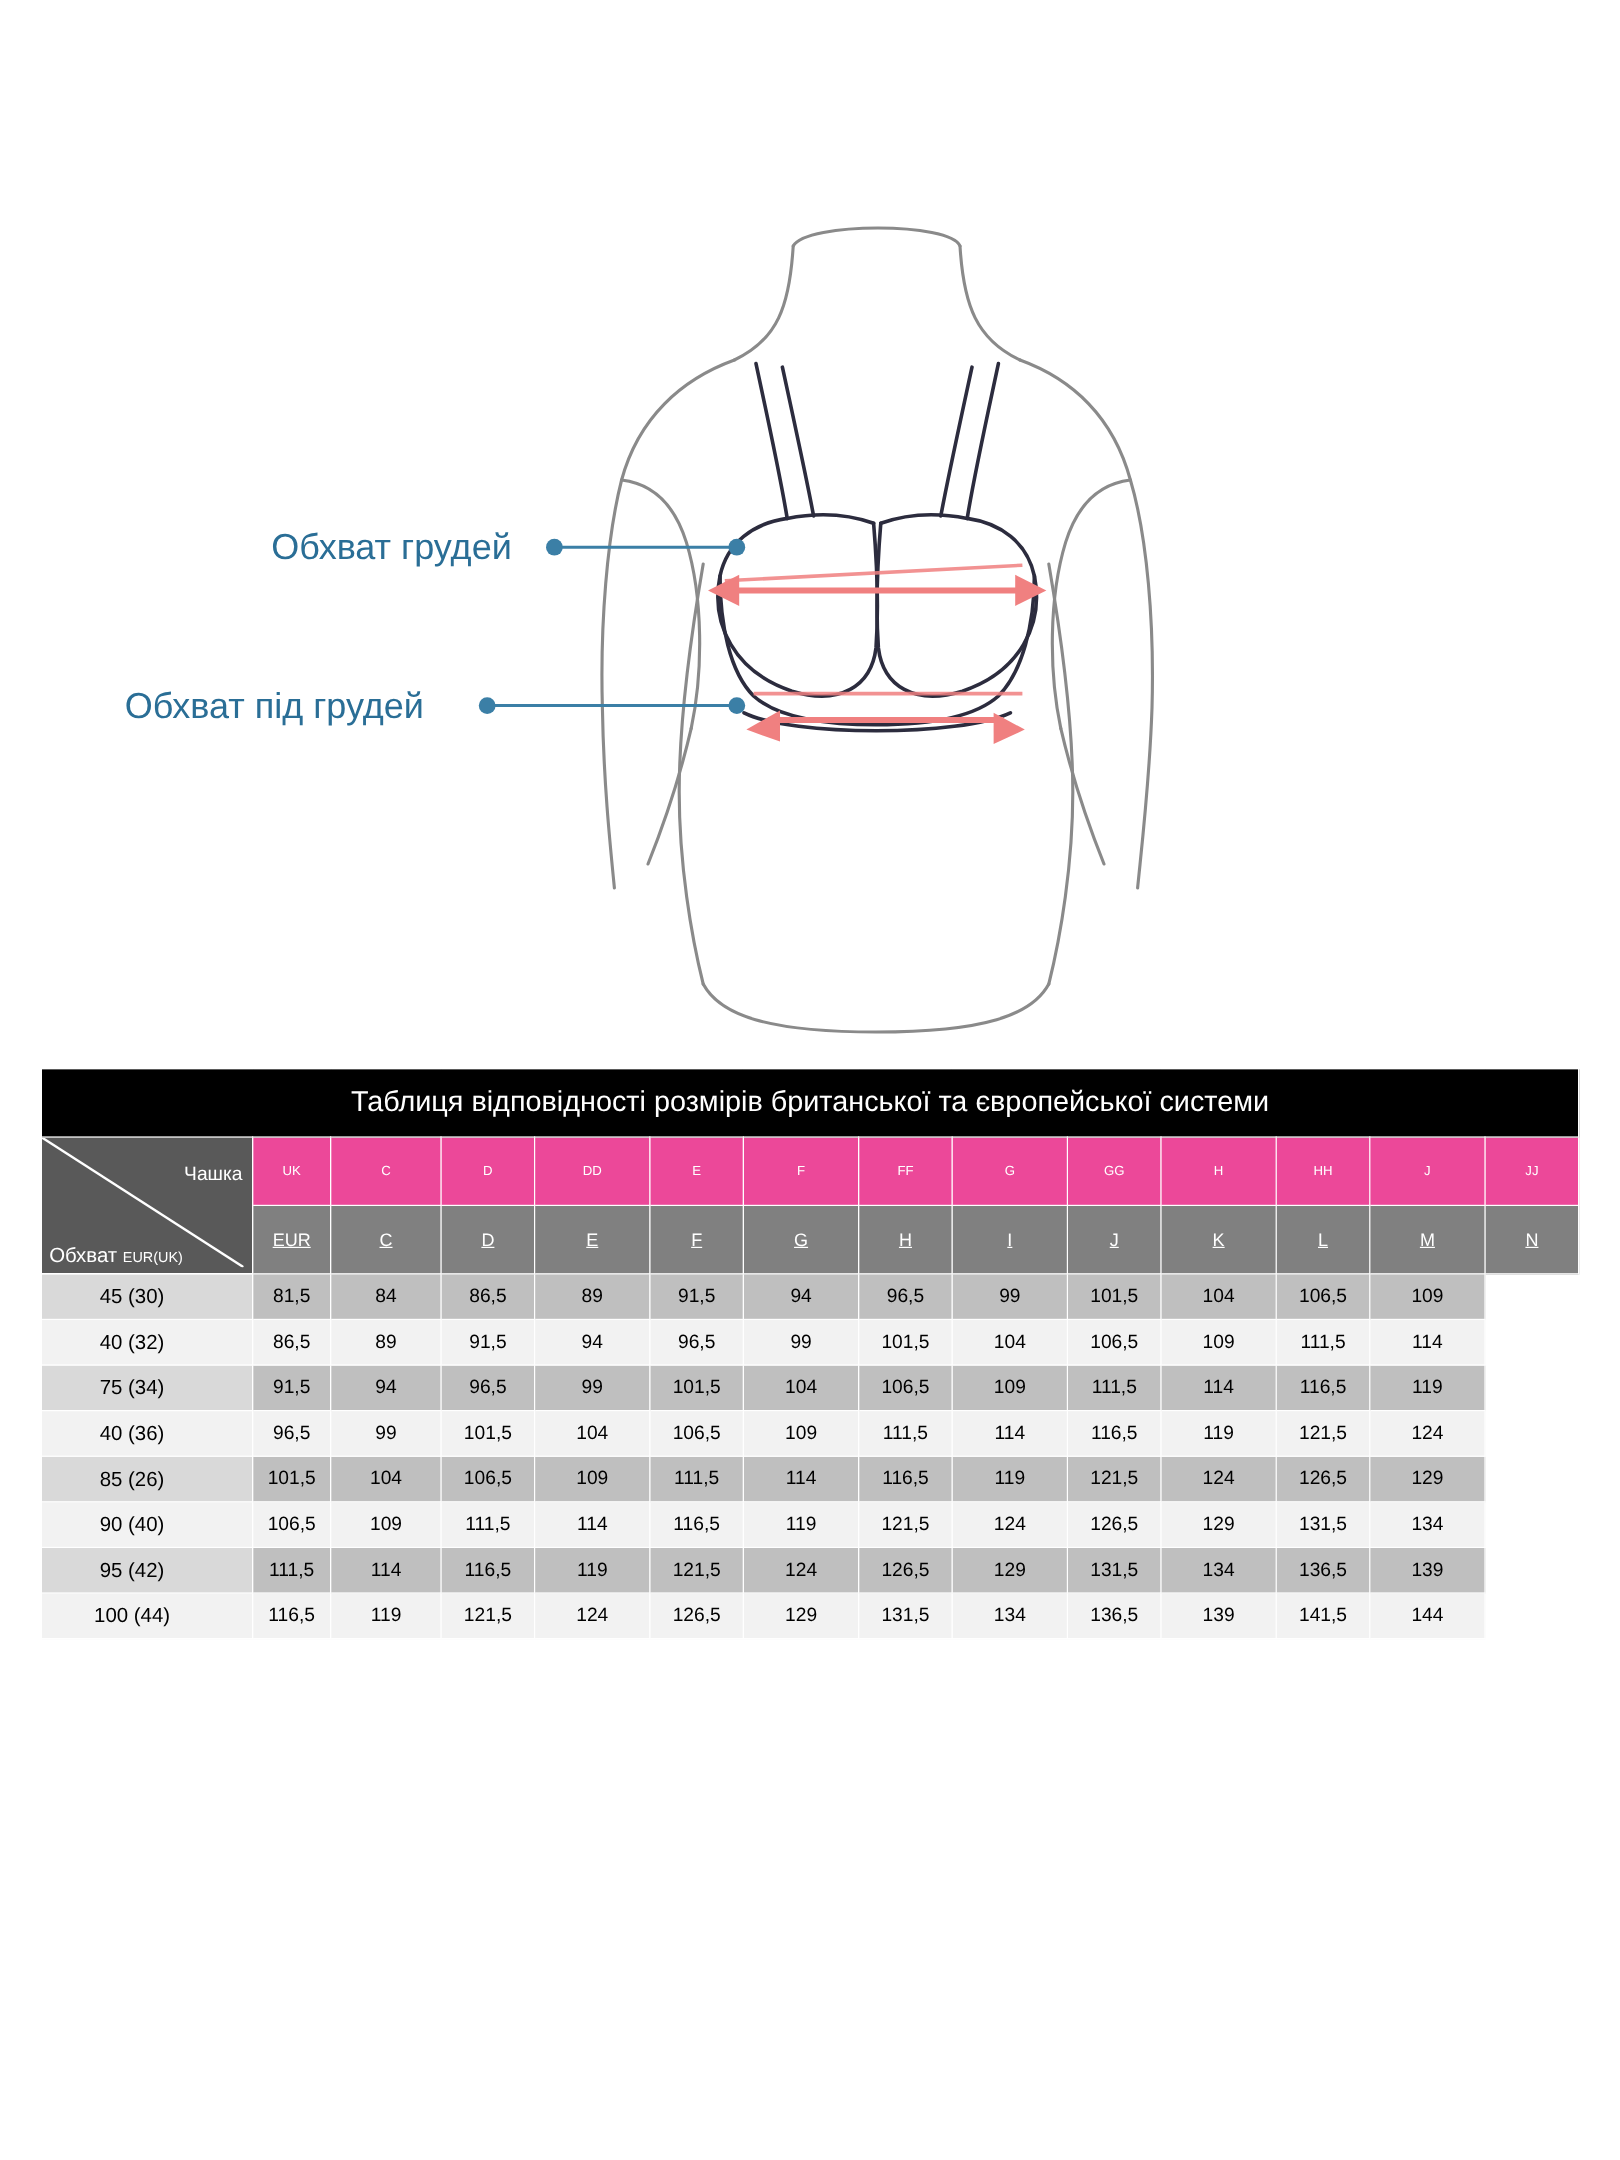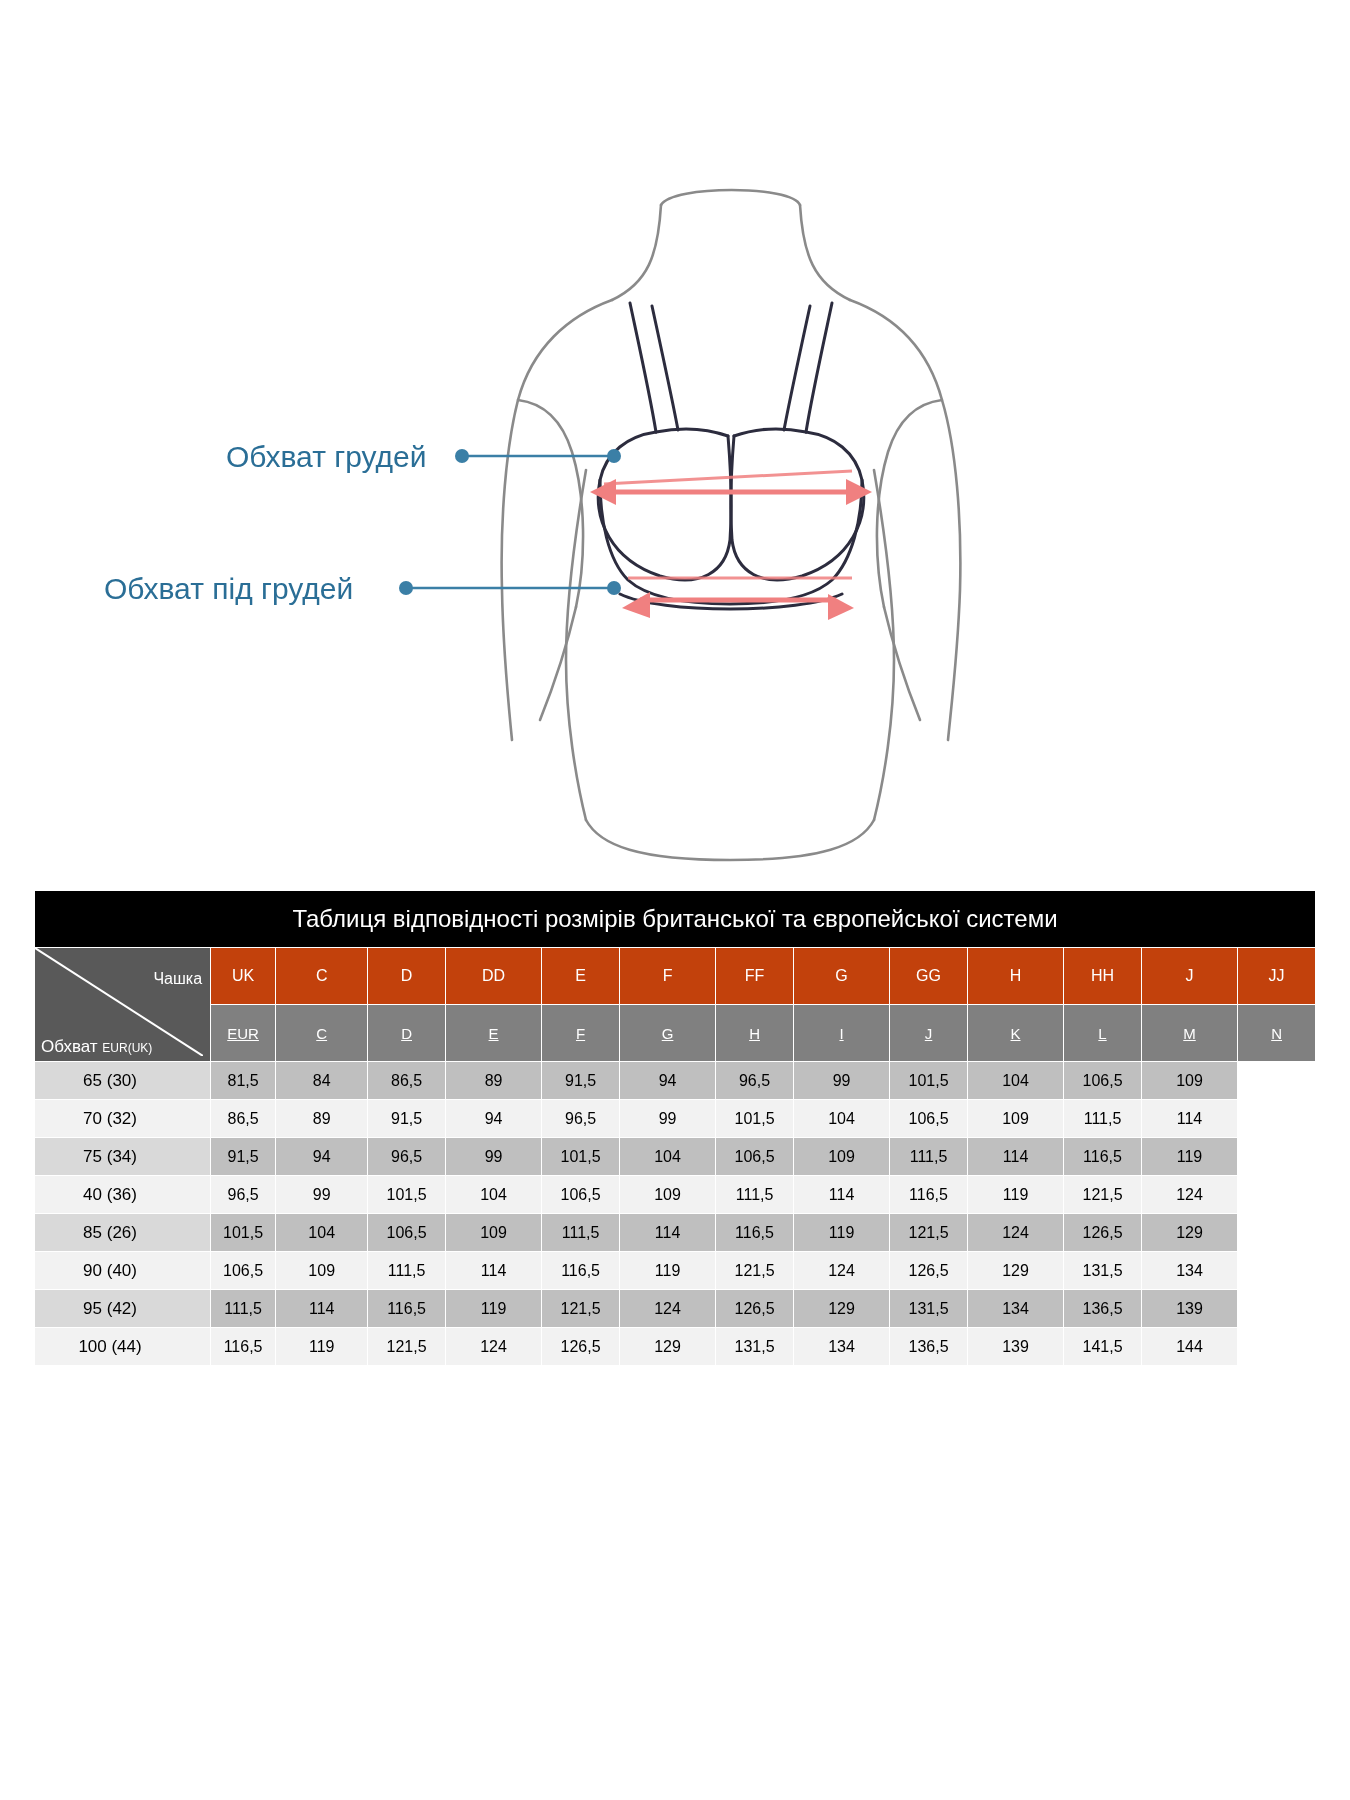--- a/index.html
+++ b/index.html
@@ -97,23 +97,23 @@
     position: absolute;
     left: 6px;
     bottom: 4px;
     font-size: 17px;
     color: #ffffff;
   }
   .corner-bust .small {
     font-size: 12px;
   }
   .hdr-dark {
-    background: #c2410c;
-    color: #ffffff;
-    font-size: 16px;
+    background: #ec4899;
+    color: #ffffff;
+    font-size: 11px;
     font-weight: bold;
     height: 54px;
   }
   .hdr-mid {
     background: #808080;
     color: #ffffff;
     font-size: 15px;
     font-weight: bold;
     height: 54px;
     text-decoration: underline;
@@ -290,36 +290,36 @@
         <th class="hdr-mid">I</th>
         <th class="hdr-mid">J</th>
         <th class="hdr-mid">K</th>
         <th class="hdr-mid">L</th>
         <th class="hdr-mid">M</th>
         <th class="hdr-mid">N</th>
       </tr>
     </thead>
     <tbody>
       <tr class="band-dark">
-        <td class="row-label">65 (30)</td>
+        <td class="row-label">45 (30)</td>
         <td class="cell">81,5</td>
         <td class="cell">84</td>
         <td class="cell">86,5</td>
         <td class="cell">89</td>
         <td class="cell">91,5</td>
         <td class="cell">94</td>
         <td class="cell">96,5</td>
         <td class="cell">99</td>
         <td class="cell">101,5</td>
         <td class="cell">104</td>
         <td class="cell">106,5</td>
         <td class="cell">109</td>
       </tr>
       <tr class="band-light">
-        <td class="row-label alt">70 (32)</td>
+        <td class="row-label alt">40 (32)</td>
         <td class="cell">86,5</td>
         <td class="cell">89</td>
         <td class="cell">91,5</td>
         <td class="cell">94</td>
         <td class="cell">96,5</td>
         <td class="cell">99</td>
         <td class="cell">101,5</td>
         <td class="cell">104</td>
         <td class="cell">106,5</td>
         <td class="cell">109</td>

